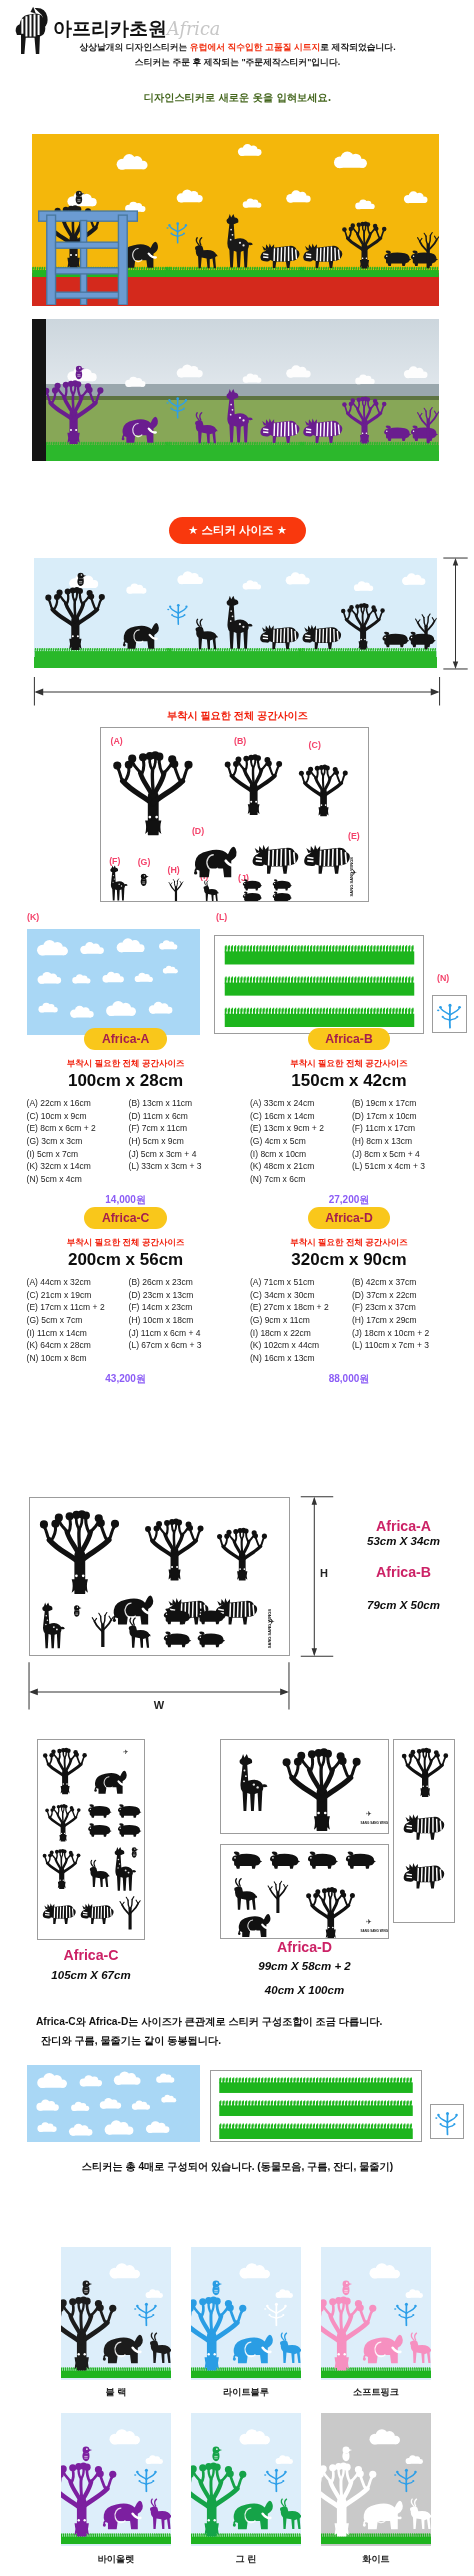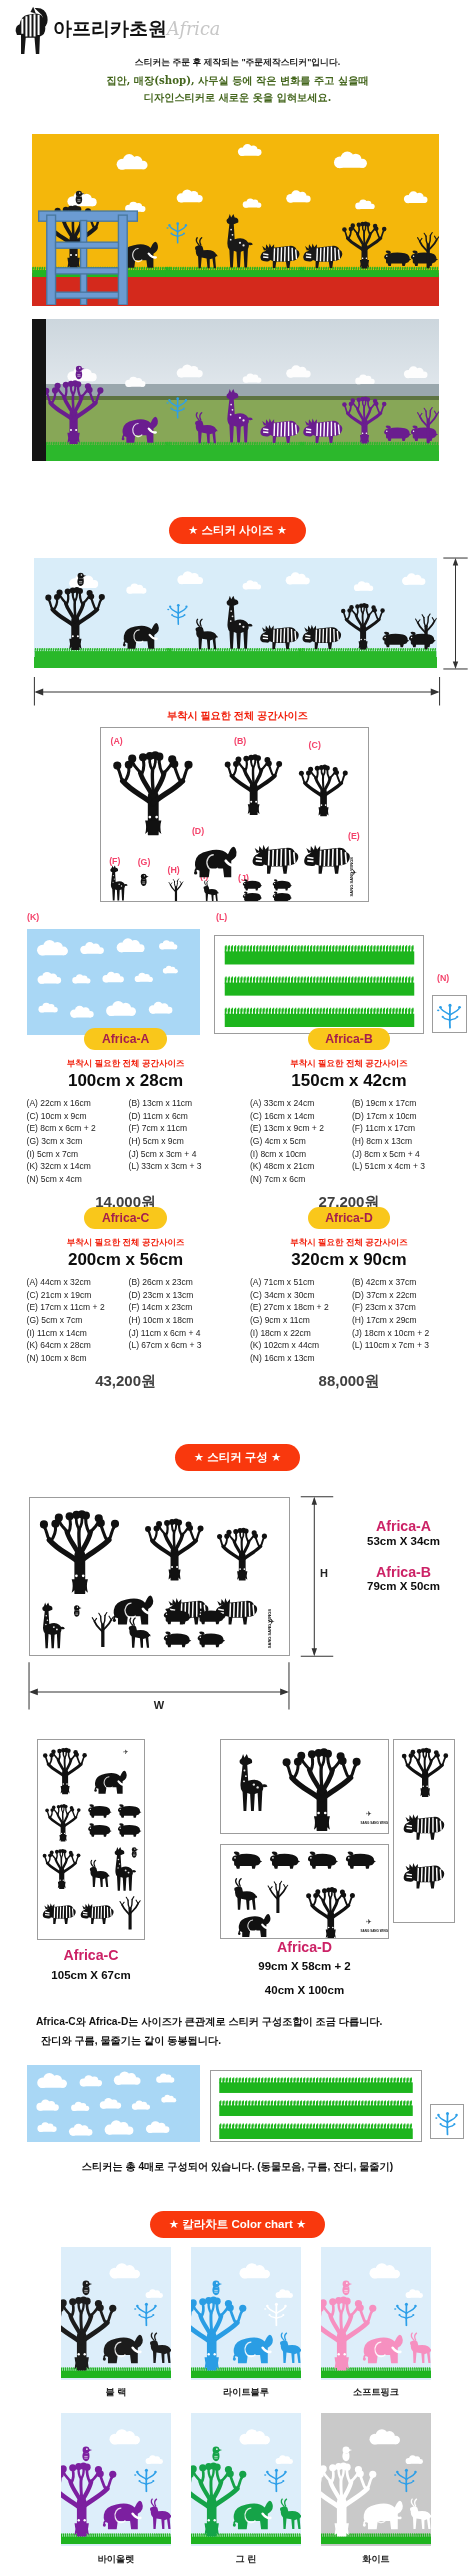--- a/index.html
+++ b/index.html
@@ -22,24 +22,24 @@
   .photo{overflow:hidden;}
   .sheet{background:#fff;border:0.7px solid #9c9c9c;box-sizing:border-box;overflow:hidden;}
   .cap-red{color:#f11e0a;font-weight:bold;font-size:10.2px;}
   
   .product{position:absolute;width:224px;text-align:center;}
   .pcap{margin-top:7.5px;color:#f11e0a;font-size:8.5px;font-weight:bold;}
   .psize{margin-top:1.4px;font-size:17px;font-weight:bold;color:#0d0d0d;}
   .plist{width:198px;margin:6.1px auto 0;text-align:left;font-size:8.5px;color:#1c1c1c;}
   .prow{display:flex;line-height:12.6px;}
   .prow span:first-child{width:102px;}
-  .pprice{margin-top:7.5px;font-size:15px;font-weight:bold;color:#404040;}
+  .pprice{margin-top:7.5px;font-size:10px;font-weight:bold;color:#8b5cf6;}
   
   .mag{color:#cc2266;font-weight:bold;font-size:14.2px;}
-  .csize{font-weight:bold;font-size:11.5px;color:#0d0d0d;}
+  .csize{font-weight:bold;font-size:11.5px;color:#0d0d0d;font-style:italic;}
   .dim-label{font-weight:bold;font-size:11px;color:#222;}
   .note{font-size:10.2px;font-weight:bold;color:#121212;}
   
   .tile{position:absolute;width:110px;height:133px;overflow:hidden;}
   .tile-label{font-size:9.2px;font-weight:bold;color:#222;text-align:center;}
   svg{display:block;}
 </style>
 </head>
 <body>
 
@@ -232,22 +232,22 @@
       <path d="M8 30 Q2 32 2 40 L4 46 L10 46 L10 74 L15 74 L17 50 L30 50 L32 74 L37 74 L38 48 Q46 46 46 36 L44 24 Q42 14 32 14 L20 16 Q10 18 8 30 Z"></path>
       <path d="M32 14 L28 4 L24 12 Z"></path>
     </g>
     <g stroke="#fff" stroke-width="3" fill="none">
       <path d="M12 22 L12 44 M18 18 L18 48 M24 16 L24 48 M30 15 L30 48 M36 16 L36 46"></path>
     </g>
   </svg>
   <div class="abs title-ko" style="left:53px;top:16.3px">아프리카초원</div>
   <div class="abs title-en" style="left:167px;top:19px">Africa</div>
 
+  <div class="abs ctr desc" style="top:42px"><span>상상날개의 디자인스티커는 </span><span class="red">유럽에서 직수입한 고품질 시트지</span><span>로 제작되었습니다.</span></div>
   <div class="abs ctr desc" style="top:57px">스티커는 주문 후 제작되는 "주문제작스티커"입니다.</div>
-  <div class="abs ctr desc-green" style="top:74px">집안, 매장(shop), 사무실 등에 작은 변화를 주고 싶을때</div>
   <div class="abs ctr desc-green" style="top:91px">디자인스티커로 새로운 옷을 입혀보세요.</div>
 
   <div class="abs photo" style="left:32px;top:134px;width:407px;height:172px;background:#f4b70b">
     <div class="abs" style="left:0;top:139px;width:407px;height:33px;background:#d4291c"></div>
     <svg class="abs" style="left:0;top:52px;--cloud:#fff;--grass:#22b422" width="407" height="91" viewBox="0 0 760 170" color="#191919">
       <use href="#s-scene" style="--animal:#191919"></use>
     </svg>
     <svg class="abs" style="left:0;top:5.4px" width="407" height="41" viewBox="0 0 600 60">
       <use href="#s-cloud" x="120" y="18" width="58" height="30" style="--cloud:#fff"></use>
       <use href="#s-cloud" x="300" y="4" width="44" height="23" style="--cloud:#fff"></use>
@@ -512,23 +512,20 @@
           <span>(L) 110cm x 7cm + 3</span>
         </div>
         <div class="prow">
           <span>(N) 16cm x 13cm</span>
           <span></span>
         </div>
       </div>
     <div class="pprice">88,000원</div>
   </div>
 
-  <div class="abs ctr" style="top:1444px">
-    <span class="pill-red">★ 스티커 구성 ★</span>
-  </div>
 
   <div class="abs sheet" style="left:28.5px;top:1497px;width:261px;height:159px">
     <svg width="260" height="157" viewBox="0 0 383 232" style="--animal:#111;--cloud:#fff">
       <use href="#s-tree" x="8" y="12" width="130" height="130"></use>
       <use href="#s-tree" x="165" y="26" width="96" height="96"></use>
       <use href="#s-tree" x="272" y="40" width="82" height="82"></use>
       <use href="#s-elephant" x="115" y="130" width="78" height="60"></use>
       <use href="#s-zebra" x="200" y="146" width="66" height="44"></use>
       <use href="#s-zebra" x="272" y="146" width="66" height="44"></use>
       <use href="#s-giraffe" x="10" y="150" width="42" height="76"></use>
@@ -551,21 +548,21 @@
         <line x1="4" y1="240" x2="52" y2="240"></line>
       <line x1="24" y1="7" x2="24" y2="237"></line>
     </g>
     <path d="M24 4 L20 16 L28 16 Z M24 240 L20 228 L28 228 Z" fill="#333"></path>
   </svg>
   <div class="abs dim-label" style="left:320px;top:1567px">H</div>
   <div class="abs" style="left:339px;top:1518px;width:129px;text-align:center">
     <div class="mag">Africa-A</div>
     <div class="csize" style="margin-top:1.4px">53cm X 34cm</div>
     <div class="mag" style="margin-top:16.3px">Africa-B</div>
-    <div class="csize" style="margin-top:0">79cm X 50cm</div>
+    <div class="csize" style="margin-top:19px">79cm X 50cm</div>
   </div>
   <svg class="abs" style="left:27px;top:1662px" width="264" height="49" viewBox="0 0 390 72">
     <g stroke="#333" stroke-width="1.5">
       <line x1="3" y1="0" x2="3" y2="70"></line>
         <line x1="387" y1="0" x2="387" y2="70"></line>
       <line x1="6" y1="44" x2="384" y2="44"></line>
     </g>
     <path d="M3 44 L16 39 L16 49 Z M387 44 L374 39 L374 49 Z" fill="#333"></path>
   </svg>
   <div class="abs dim-label" style="left:27px;top:1699px;width:264px;text-align:center">W</div>
@@ -659,23 +656,20 @@
     </svg>
   </div>
   <div class="abs sheet" style="left:430px;top:2104px;width:34px;height:35px">
     <svg width="33" height="34" viewBox="0 0 48 50">
       <use href="#s-spray" x="5" y="3" width="38" height="44"></use>
     </svg>
   </div>
 
   <div class="abs ctr note" style="top:2160px">스티커는 총 4매로 구성되어 있습니다. (동물모음, 구름, 잔디, 물줄기)</div>
 
-  <div class="abs ctr" style="top:2211px">
-    <span class="pill-red">★ 칼라차트  Color chart ★</span>
-  </div>
 
   <div class="tile" style="left: 61px; top: 2247px; background: rgb(221, 238, 250); --animal: #1c1c1c; --spray: #2d9fe8;">
     <svg width="110" height="133" viewBox="0 0 170 200">
         <use href="#s-tile"></use>
       </svg>
   </div>
   <div class="tile" style="left: 191px; top: 2247px; background: rgb(221, 238, 250); --animal: #2a9de4; --spray: #ffffff;">
     <svg width="110" height="133" viewBox="0 0 170 200">
         <use href="#s-tile"></use>
       </svg>

